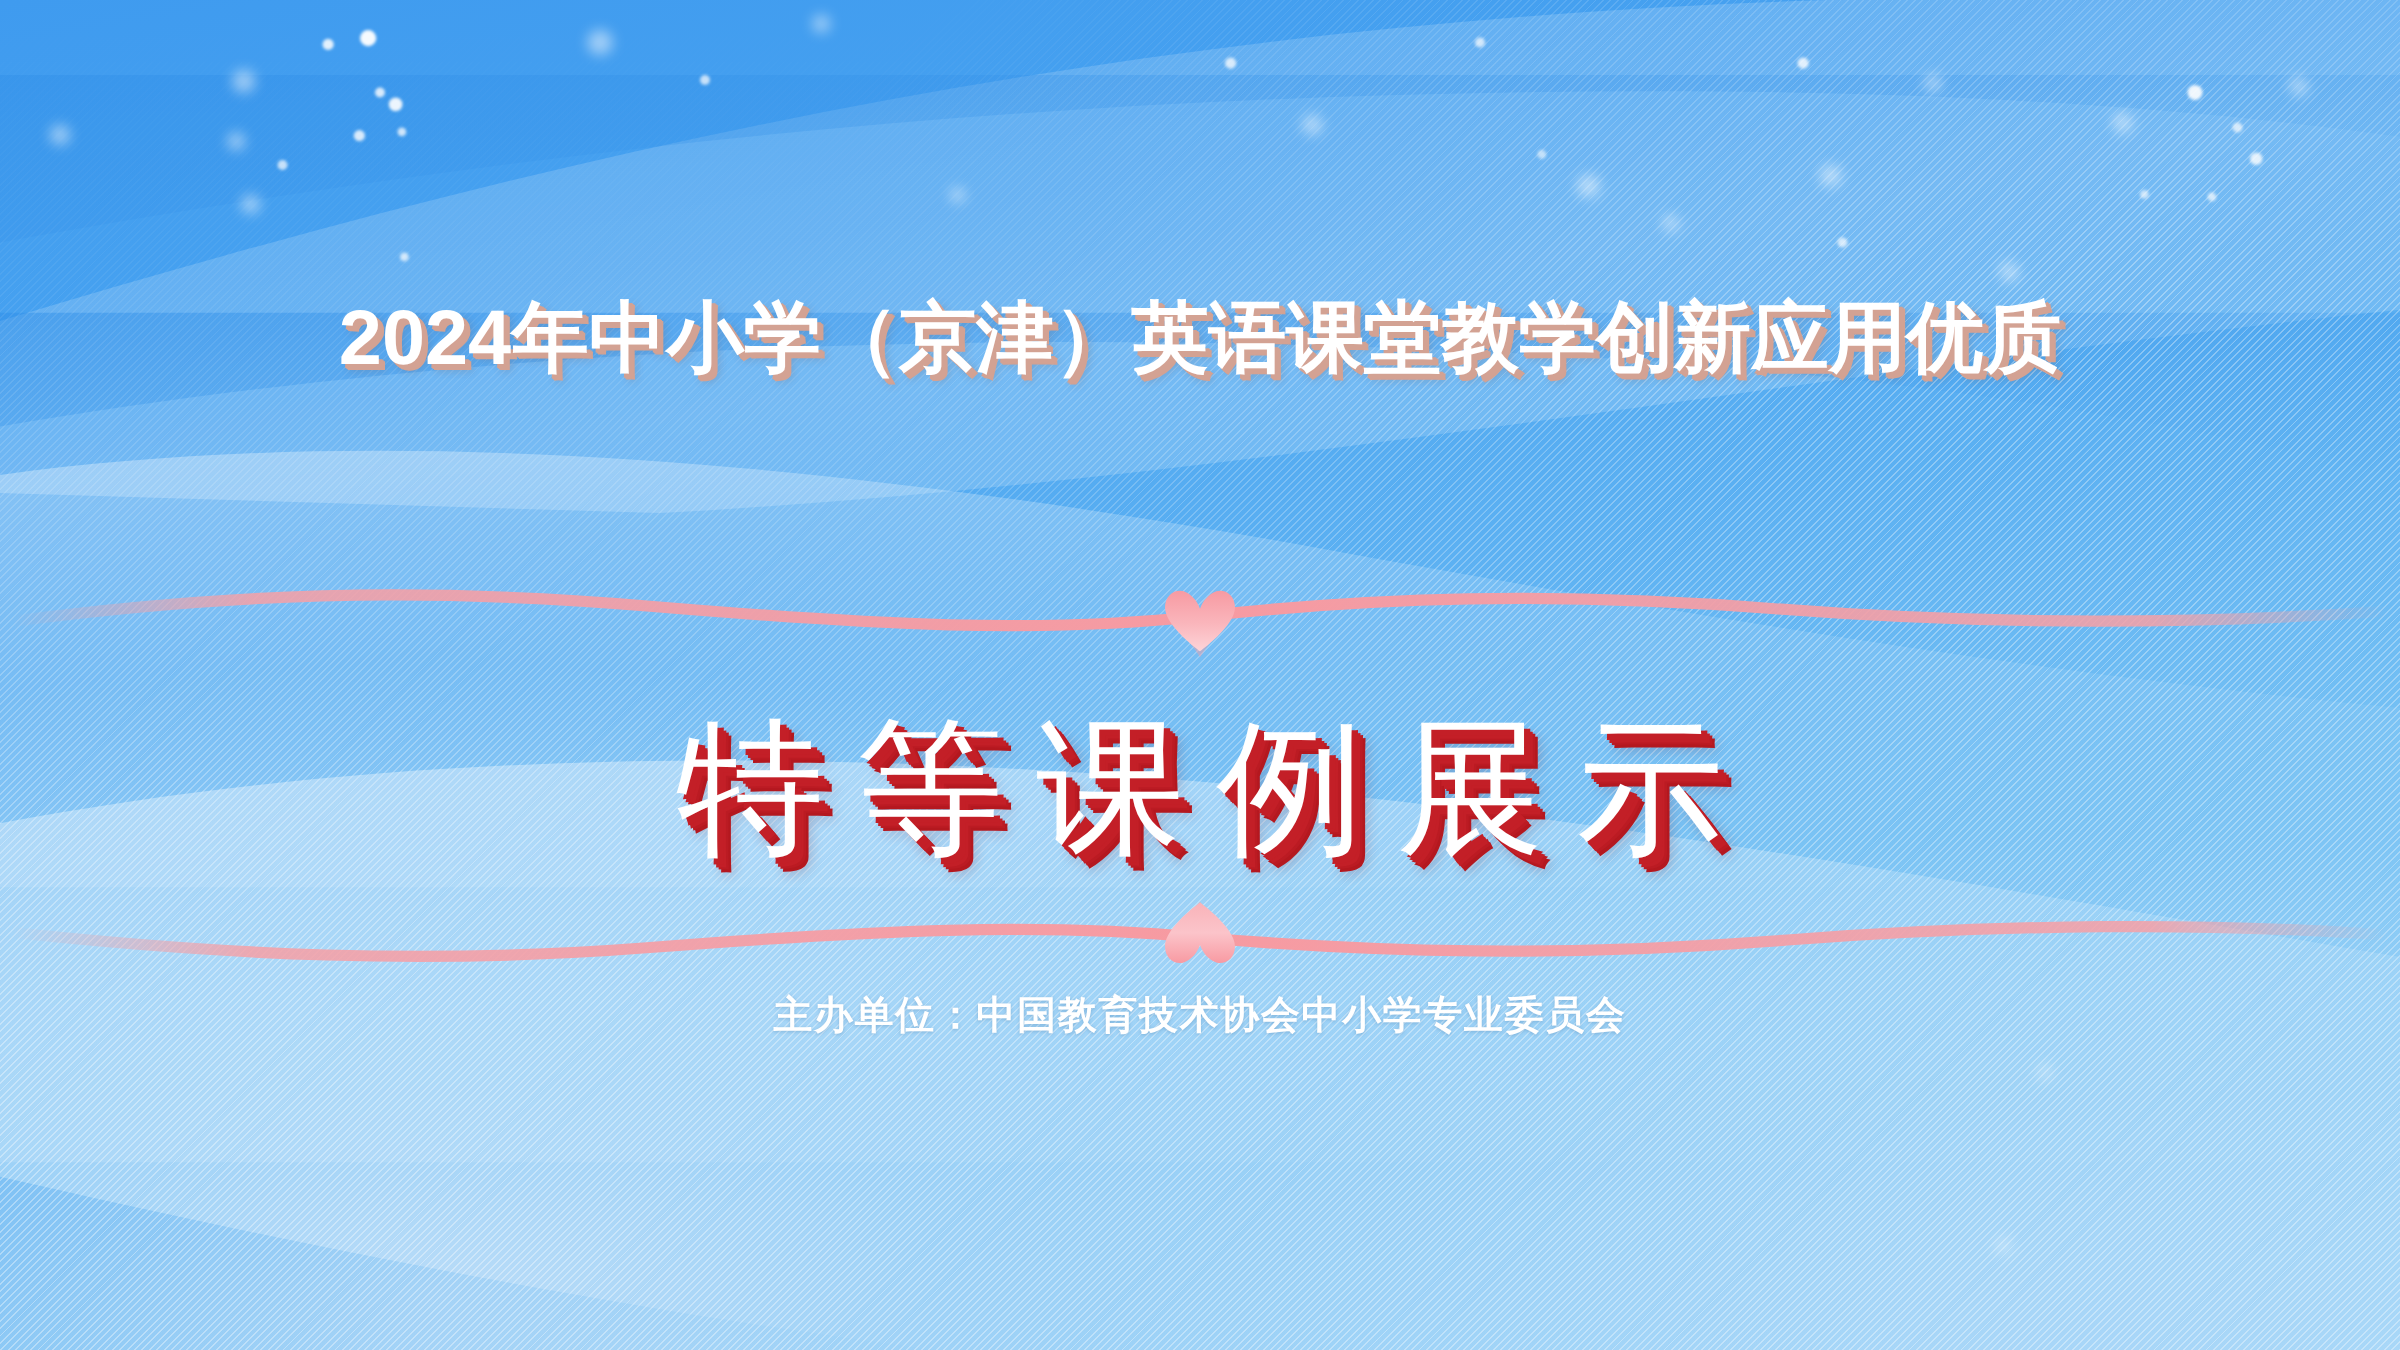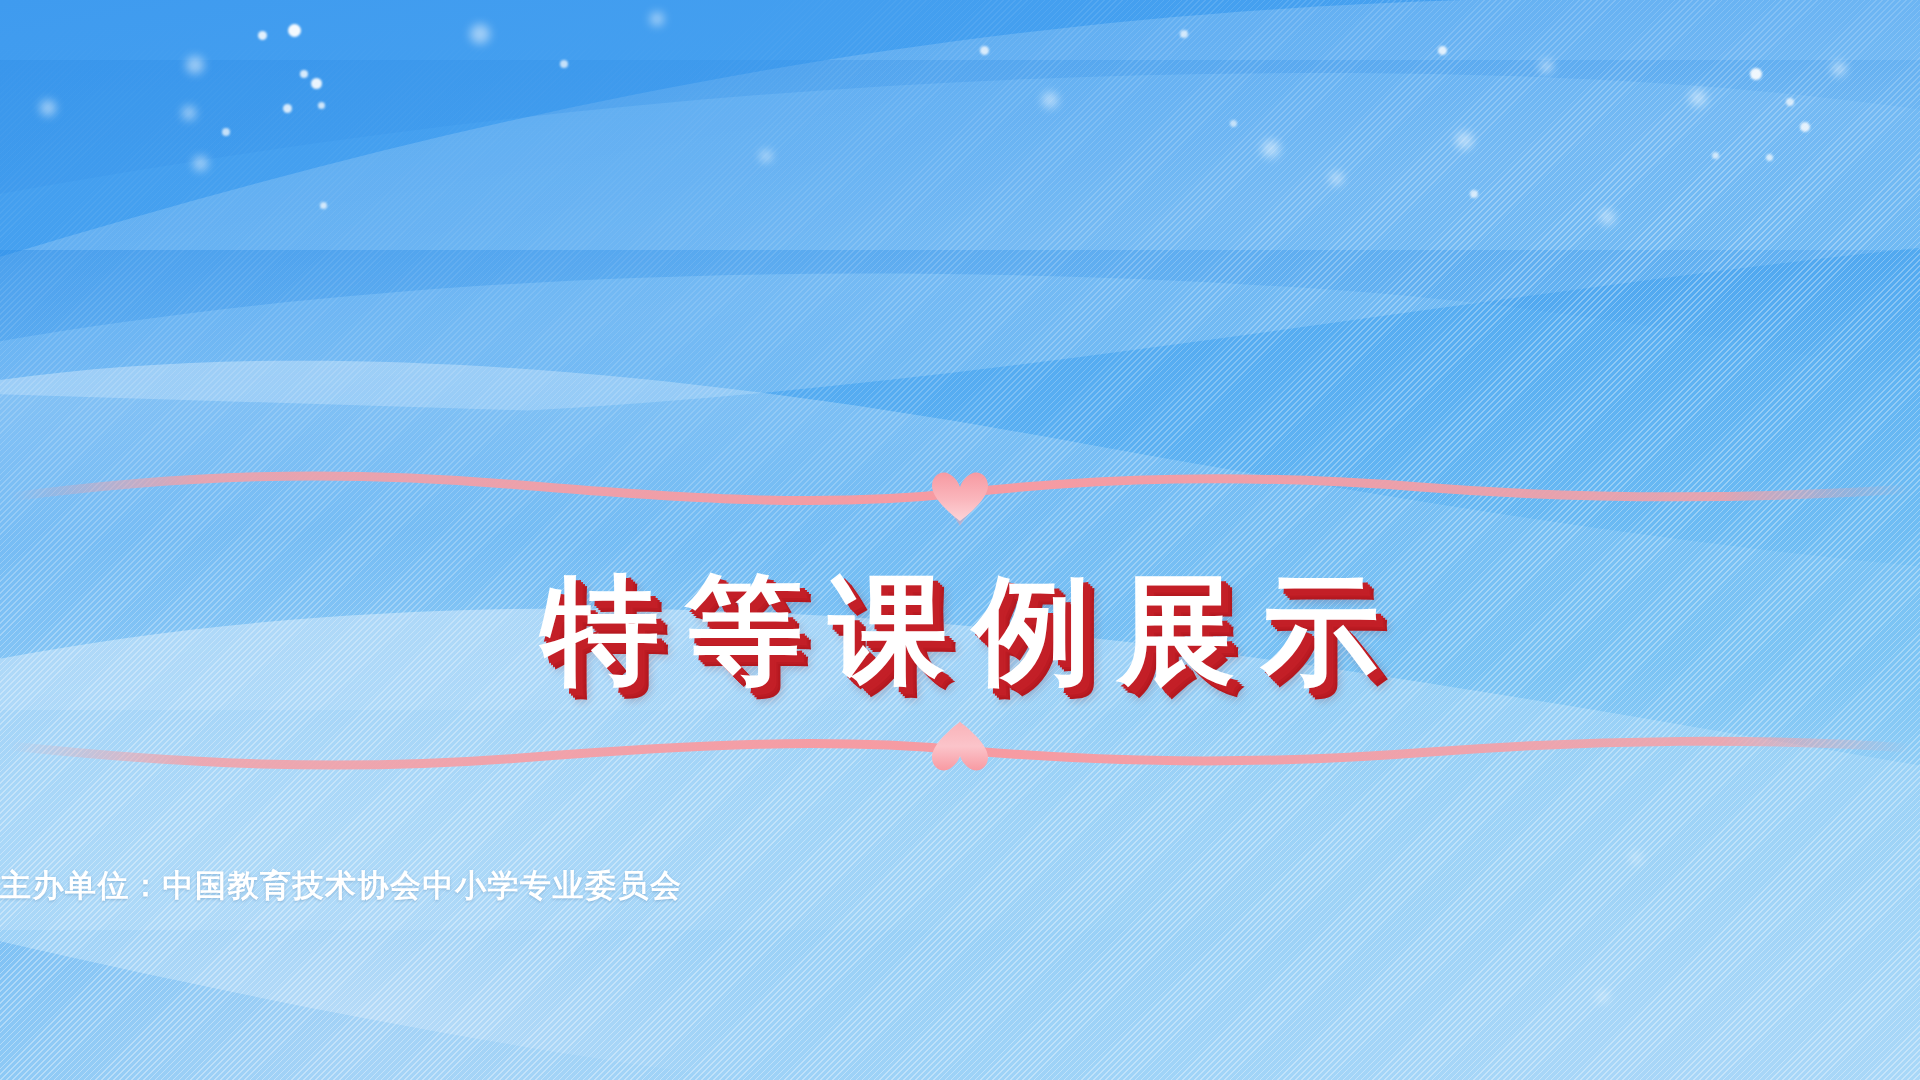--- a/index.html
+++ b/index.html
@@ -62,36 +62,36 @@
     text-shadow:
        4px 4px 0 #d3a293,
        5px 5px 0 #d3a293,
        3px 3px 0 #d3a293,
        6px 6px 7px rgba(120,70,60,0.20);
     white-space:nowrap;
   }
 
   .headline{
     position:absolute;top:552px;left:0;right:0;text-align:center;
-    font-size:118px;font-weight:bold;color:#ffffff;
+    font-size:118px;font-weight:normal;color:#ffffff;
     letter-spacing:26px;text-indent:26px;
     white-space:nowrap;
     text-shadow:
        5px 5px 0 #c31f27,
        7px 7px 0 #c31f27,
        9px 9px 0 #bb1b23,
        11px 11px 0 #b4181f,
       12px 13px 10px rgba(110,10,16,0.22);
   }
 
   .divider{position:absolute;left:0;right:0;height:90px;}
   .divider svg{display:block;width:100%;height:100%;}
 
   .footer{
-    position:absolute;left:0;right:0;top:862px;text-align:left;
+    position:absolute;left:0;right:0;top:788px;text-align:center;
     color:#ffffff;
   }
   .footer-line{
     font-size:31px;font-weight:bold;letter-spacing:1.5px;line-height:1.55;
     text-shadow:0 1px 3px rgba(40,90,140,0.28);
     white-space:nowrap;
   }
 </style>
 </head>
 <body>
@@ -216,20 +216,21 @@
     <div class="bokeh soft" style="left:760px;top:150px;width:12px;height:12px;"></div>
     <div class="bokeh" style="left:1230px;top:120px;width:7px;height:7px;opacity:.6;"></div>
     <div class="bokeh soft" style="left:1330px;top:172px;width:13px;height:13px;"></div>
     <div class="bokeh soft" style="left:1630px;top:852px;width:12px;height:12px;opacity:.35;"></div>
     <div class="bokeh soft" style="left:1596px;top:990px;width:14px;height:14px;opacity:.3;"></div>
   </div>
 
   <div id="content">
 
     <div class="subtitle-block">
+      <div class="subtitle-line">2024年中小学（京津）英语课堂教学创新应用优质</div>
     </div>
 
     <div class="divider" style="top:445px;">
       <svg viewBox="0 0 1920 90" preserveAspectRatio="none">
         <defs>
           <linearGradient id="lineFadeA" x1="0" y1="0" x2="1" y2="0">
             <stop offset="0%" stop-color="#f6a0a6" stop-opacity="0"></stop>
             <stop offset="10%" stop-color="#f6a0a6" stop-opacity="0.85"></stop>
             <stop offset="50%" stop-color="#f79aa1" stop-opacity="1"></stop>
             <stop offset="90%" stop-color="#f6a0a6" stop-opacity="0.85"></stop>

